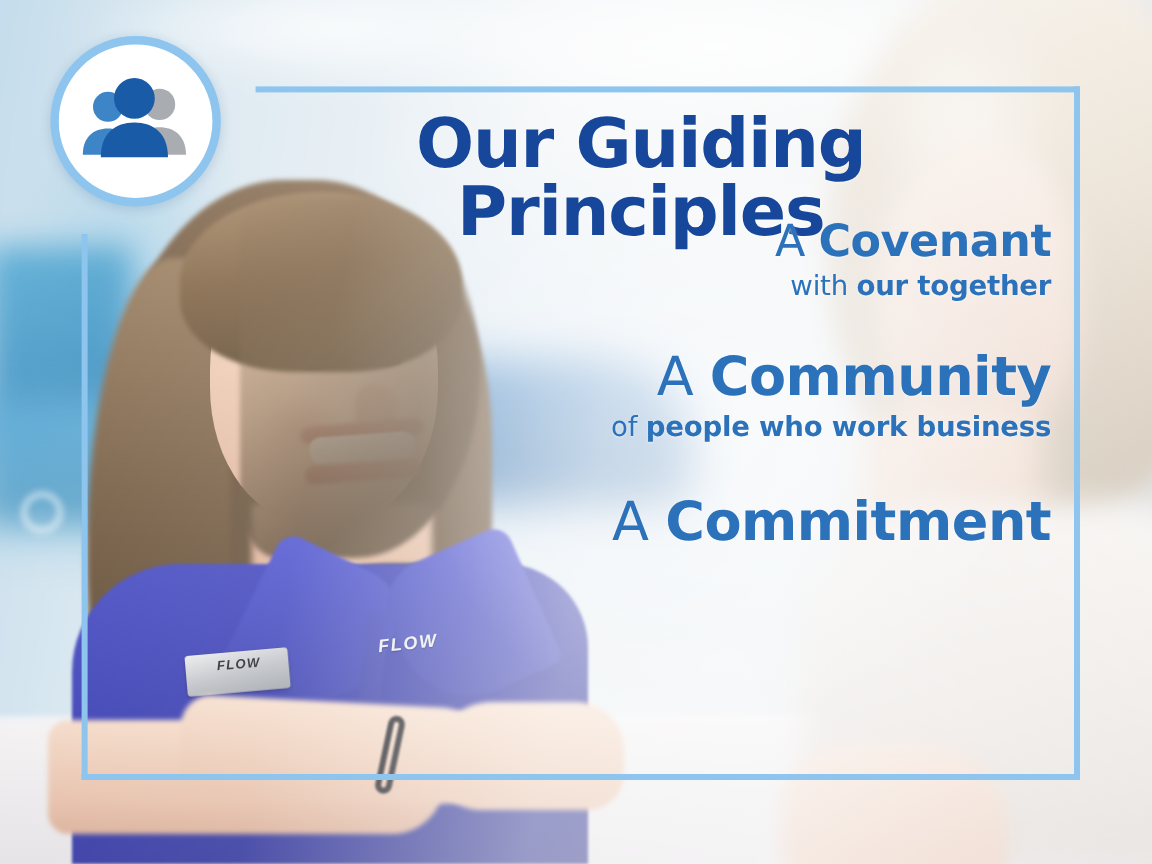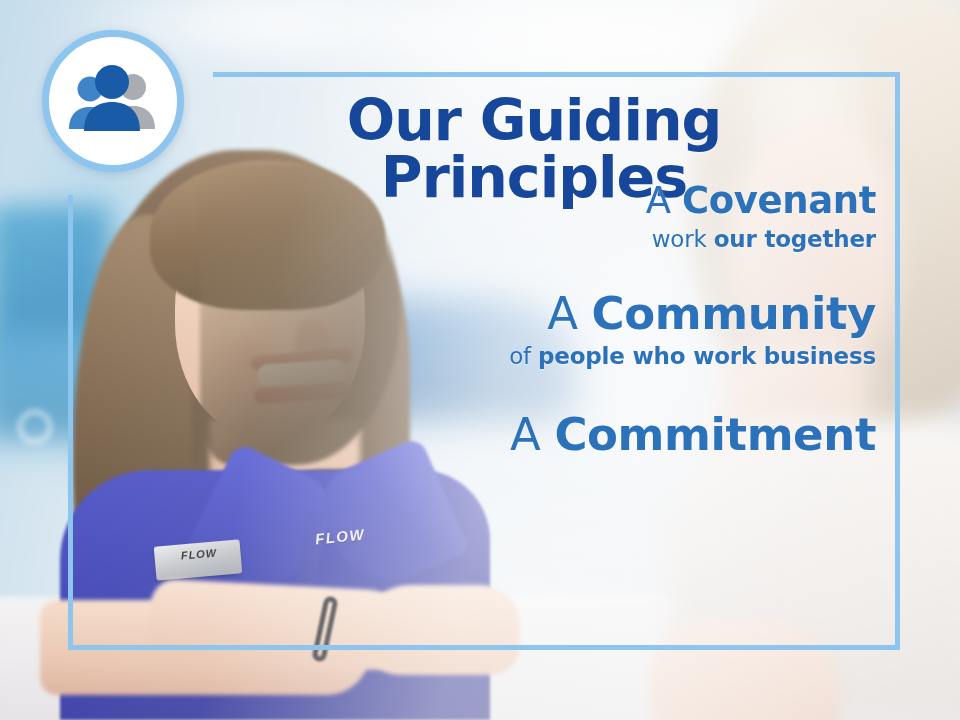--- a/index.html
+++ b/index.html
@@ -343,21 +343,21 @@
 
   <div class="headline">Our Guiding Principles</div>
 
   <div class="principles">
 
     <div class="block covenant">
       <div class="p-title">
         <span class="lead">A </span><span class="key">Covenant</span>
       </div>
       <div class="p-sub">
-        <span>work </span><b>our together</b>
+        <span>with </span><b>our together</b>
       </div>
     </div>
 
     <div class="block community">
       <div class="p-title">
         <span class="lead">A </span><span class="key">Community</span>
       </div>
       <div class="p-sub">
         <span>of </span><b>people who work business</b><br>
       </div>

